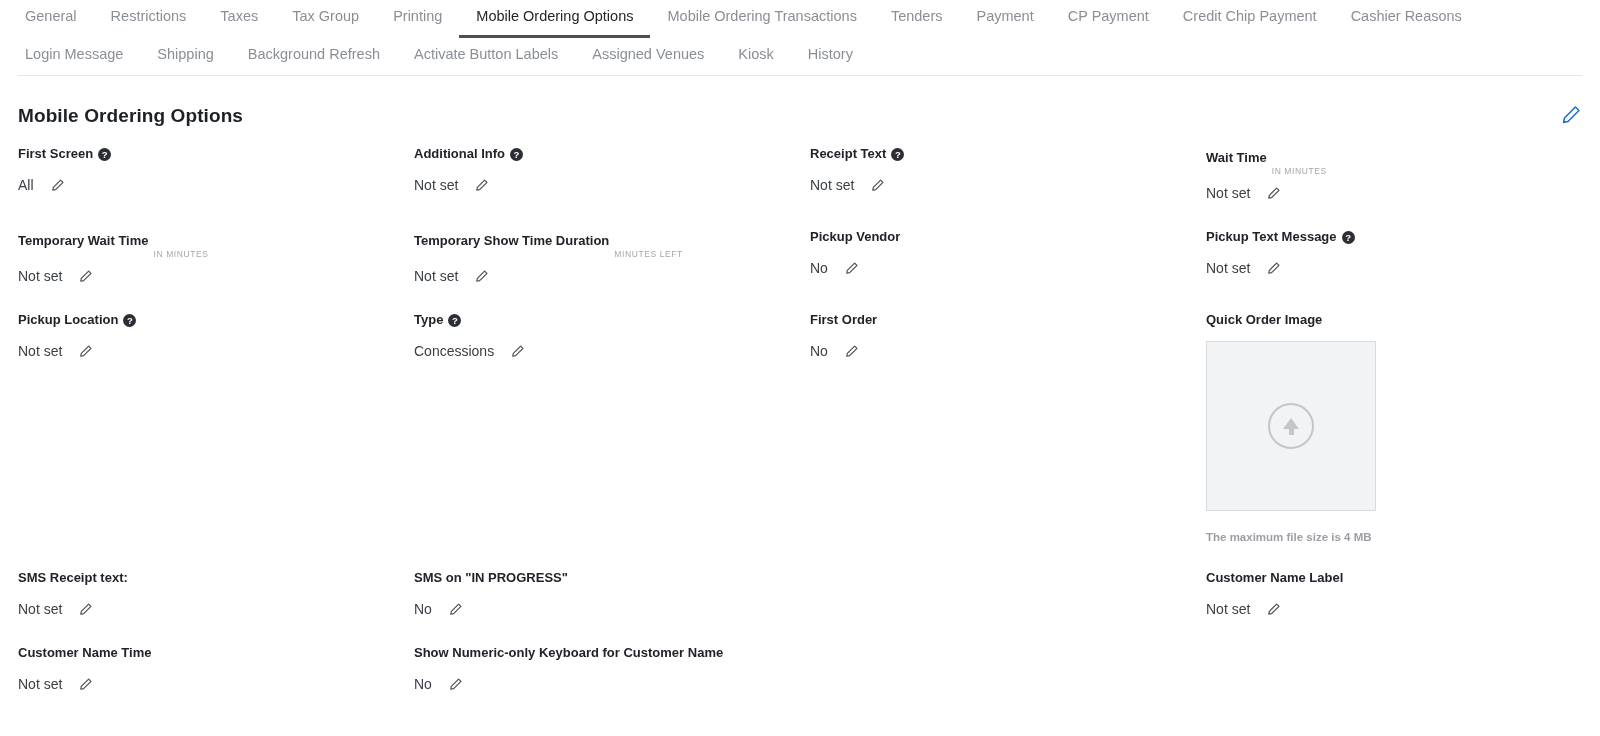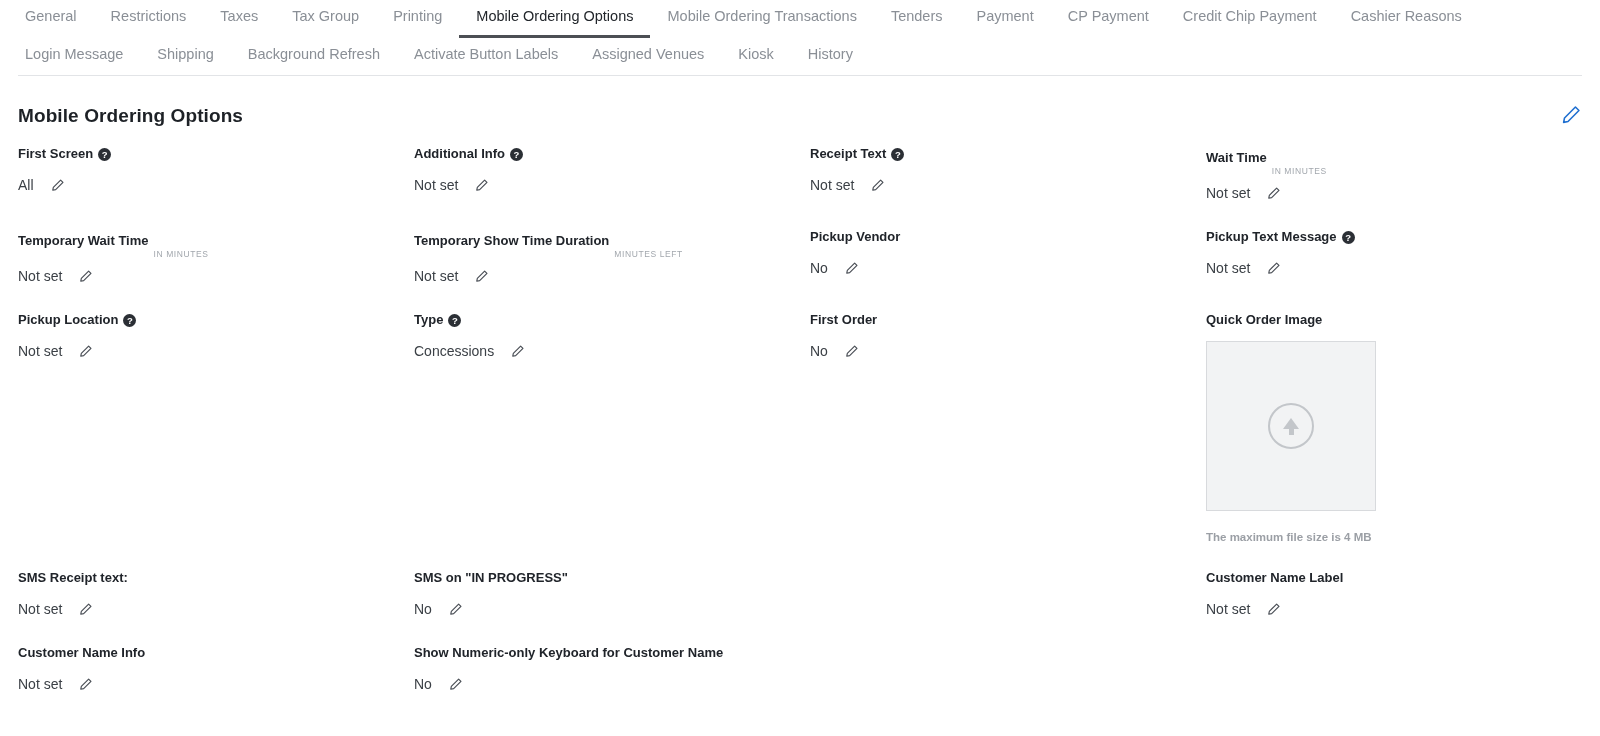--- a/index.html
+++ b/index.html
@@ -440,21 +440,21 @@
           <span class="field-value">Not set</span>
           <span class="pencil">
             <svg width="14" height="14" viewBox="0 0 24 24" fill="none" stroke="currentColor" stroke-width="2" stroke-linecap="round" stroke-linejoin="round">
               <path d="M16.5 3.5l4 4L8 20l-5 1 1-5z"></path>
             </svg>
           </span>
         </div>
       </div>
       <div class="field">
         <div class="field-label">
-          <span>Customer Name Info</span>
+          <span>Customer Name Time</span>
         </div>
         <div class="field-value-row">
           <span class="field-value">Not set</span>
           <span class="pencil">
             <svg width="14" height="14" viewBox="0 0 24 24" fill="none" stroke="currentColor" stroke-width="2" stroke-linecap="round" stroke-linejoin="round">
               <path d="M16.5 3.5l4 4L8 20l-5 1 1-5z"></path>
             </svg>
           </span>
         </div>
       </div>

